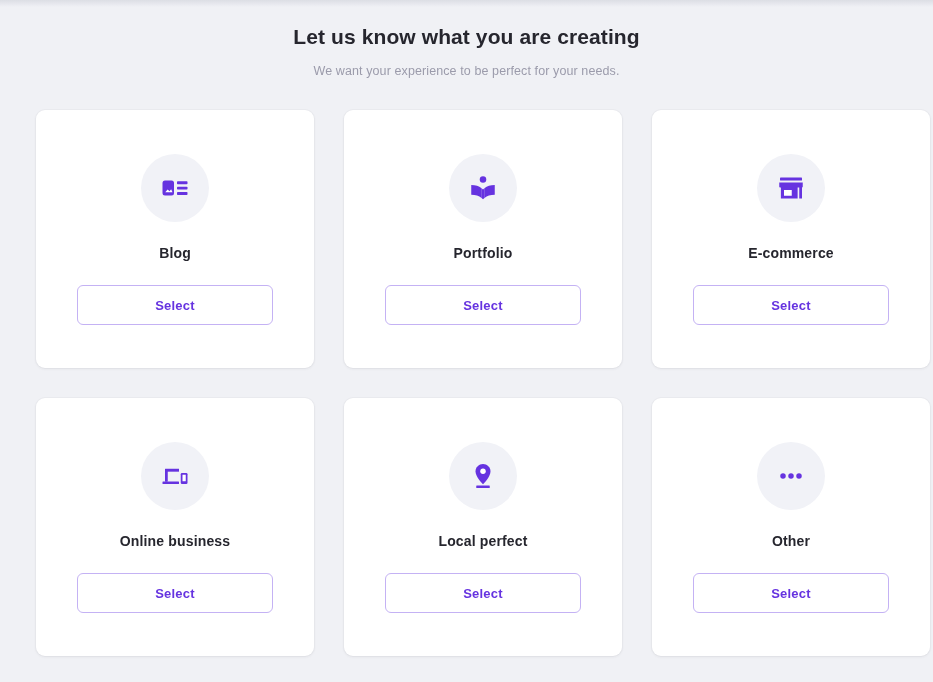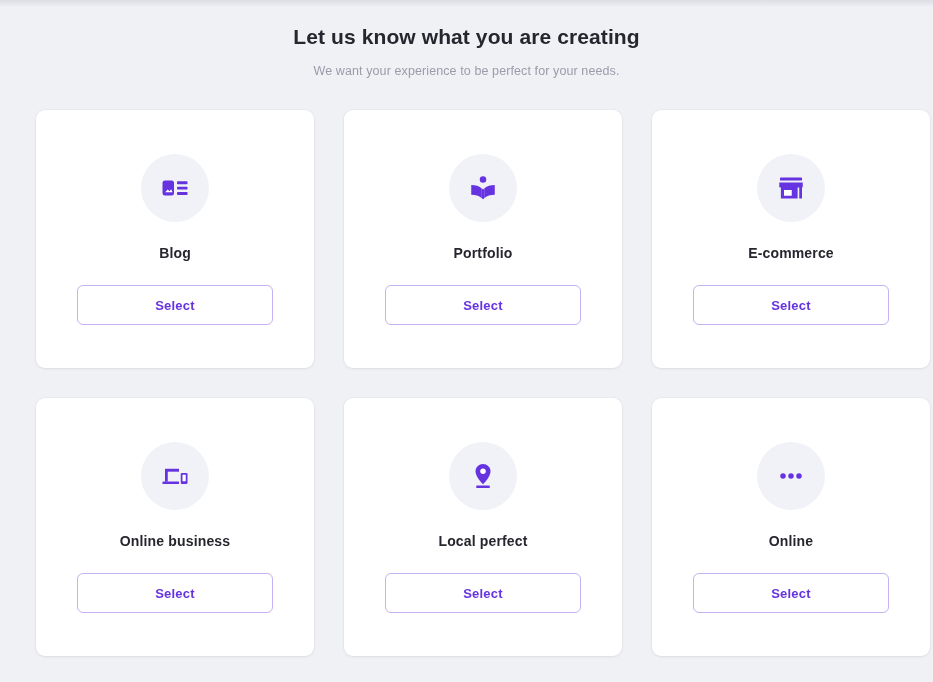--- a/index.html
+++ b/index.html
@@ -203,18 +203,18 @@
     <div class="card">
       <div class="icon-circle">
         <span>
           <svg width="30" height="30" viewBox="0 0 24 24" fill="none">
             <circle cx="5.6" cy="12" r="2.2" fill="#6633e0"></circle>
             <circle cx="12" cy="12" r="2.2" fill="#6633e0"></circle>
             <circle cx="18.4" cy="12" r="2.2" fill="#6633e0"></circle>
           </svg>
         </span>
       </div>
-      <div class="card-label">Online</div>
+      <div class="card-label">Other</div>
       <button class="select-button">Select</button>
     </div>
 
   </div>
 </div>
 
 </body></html>

